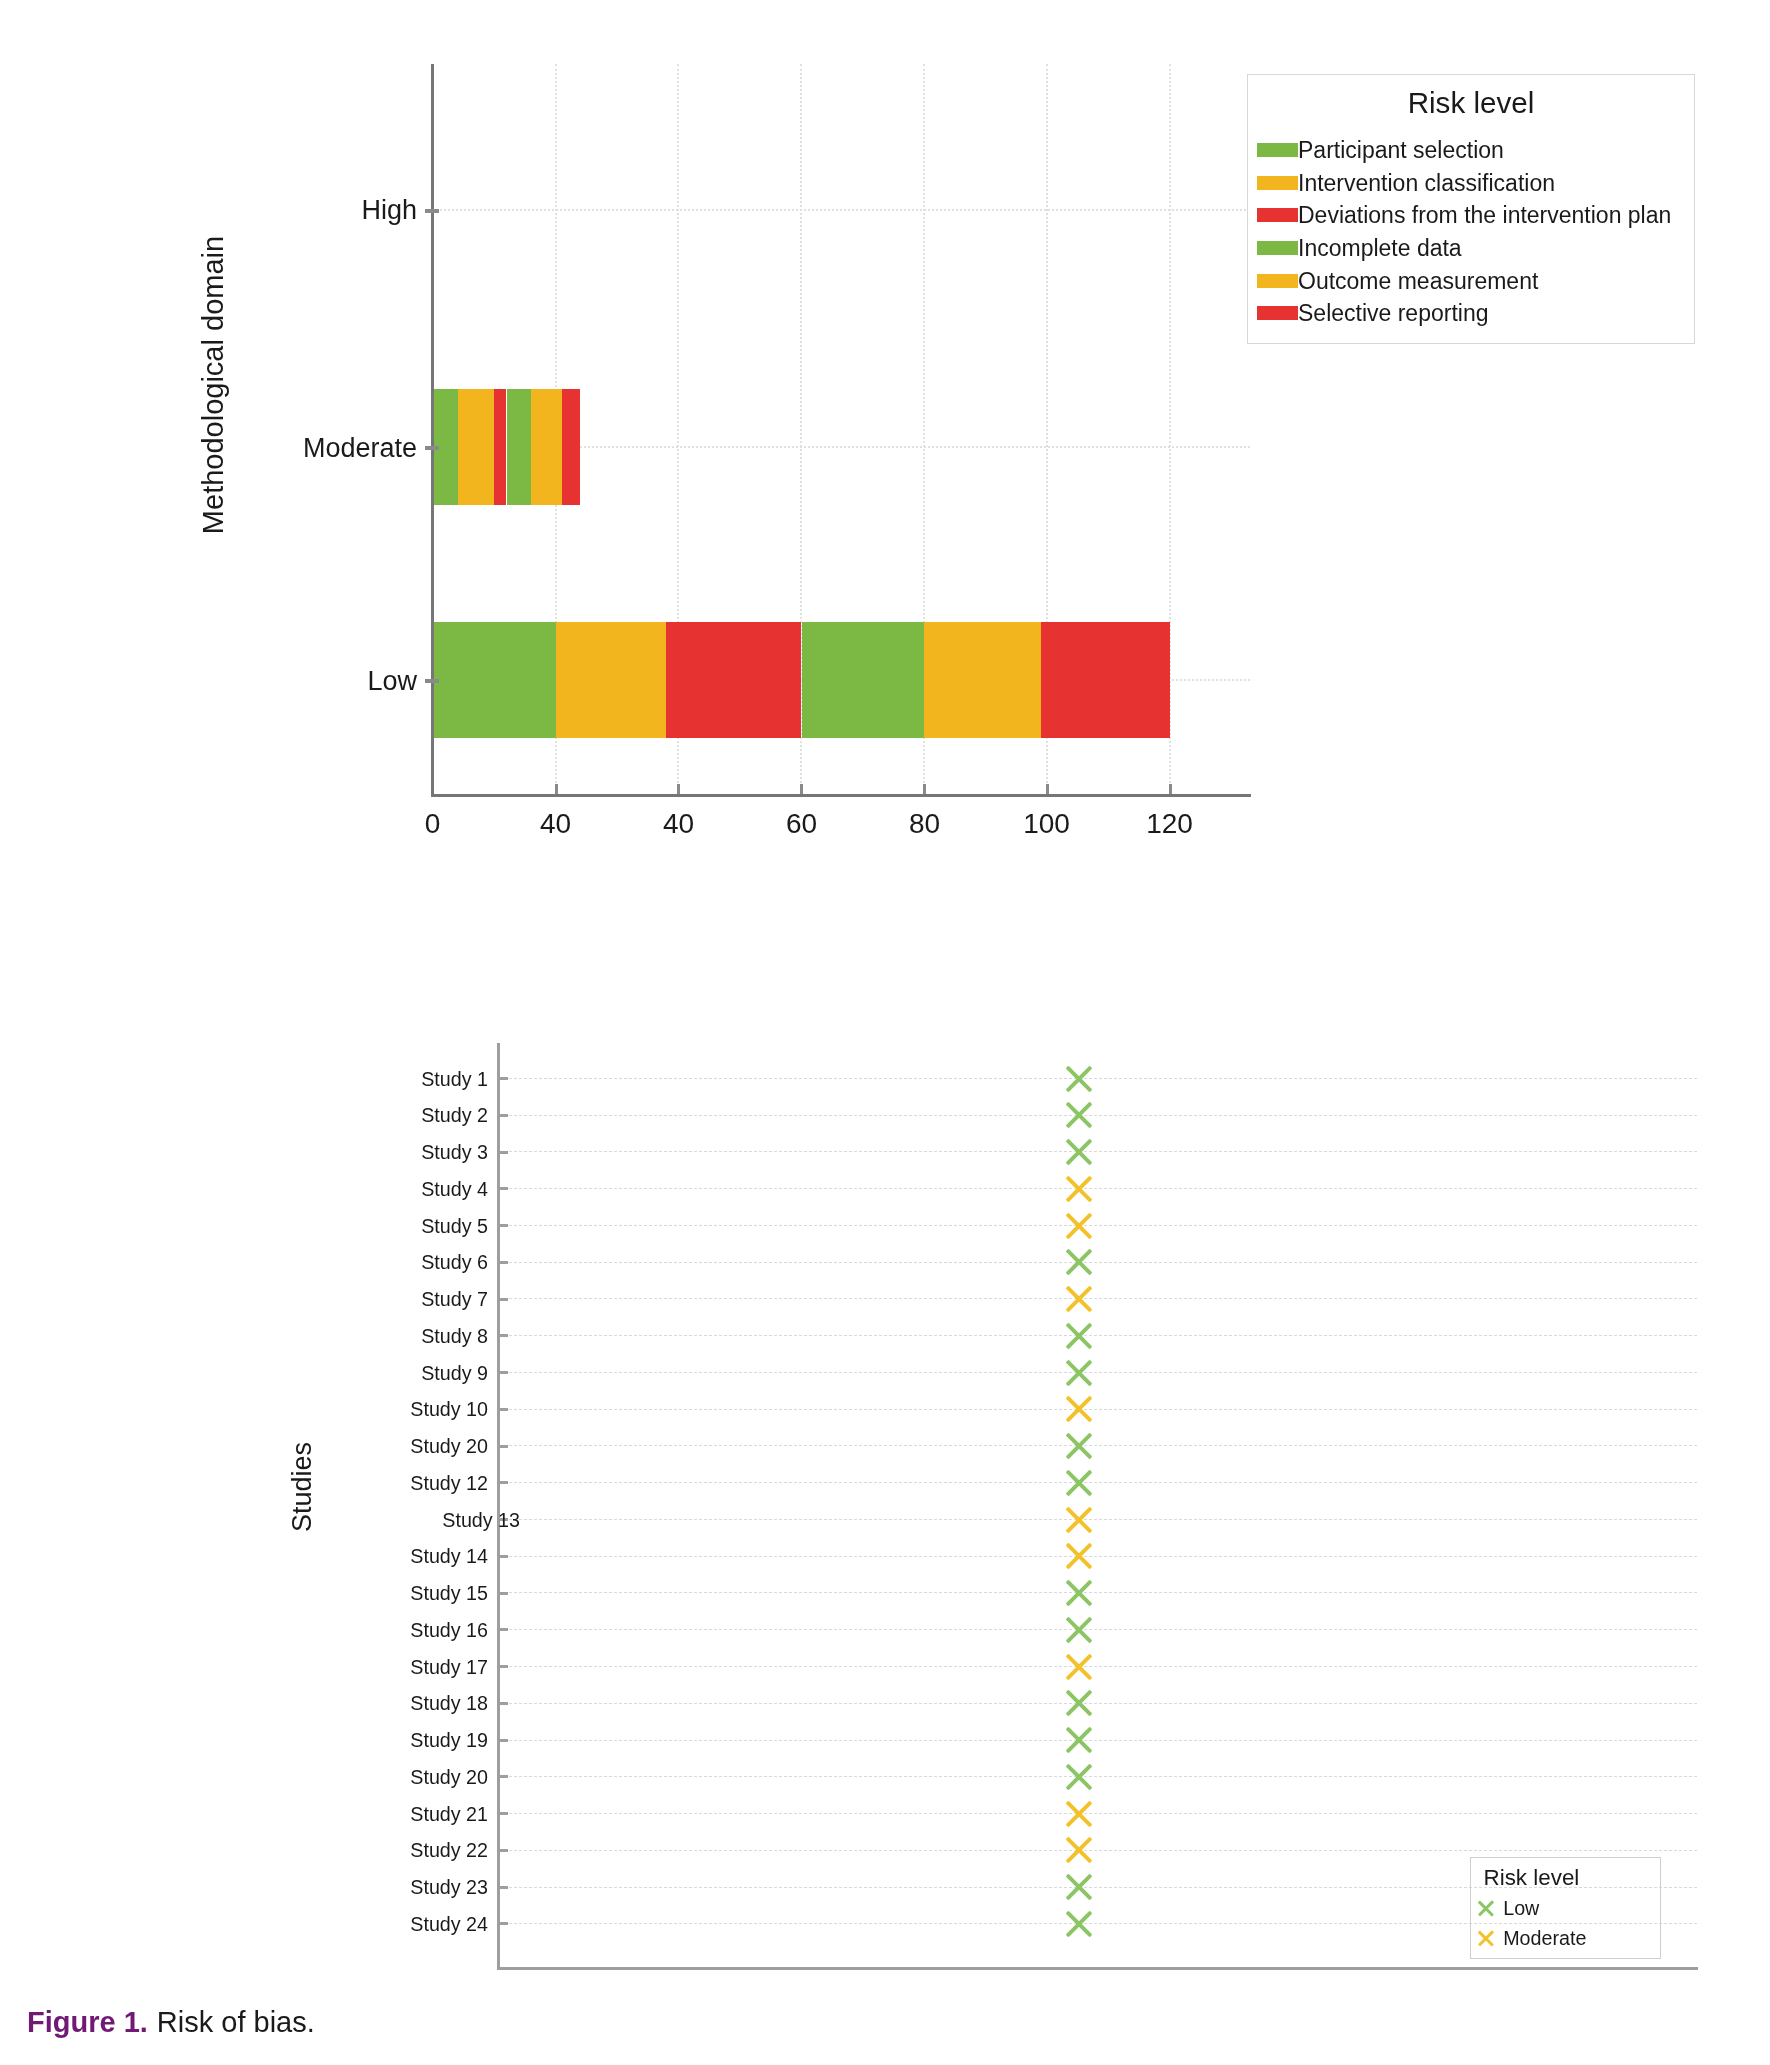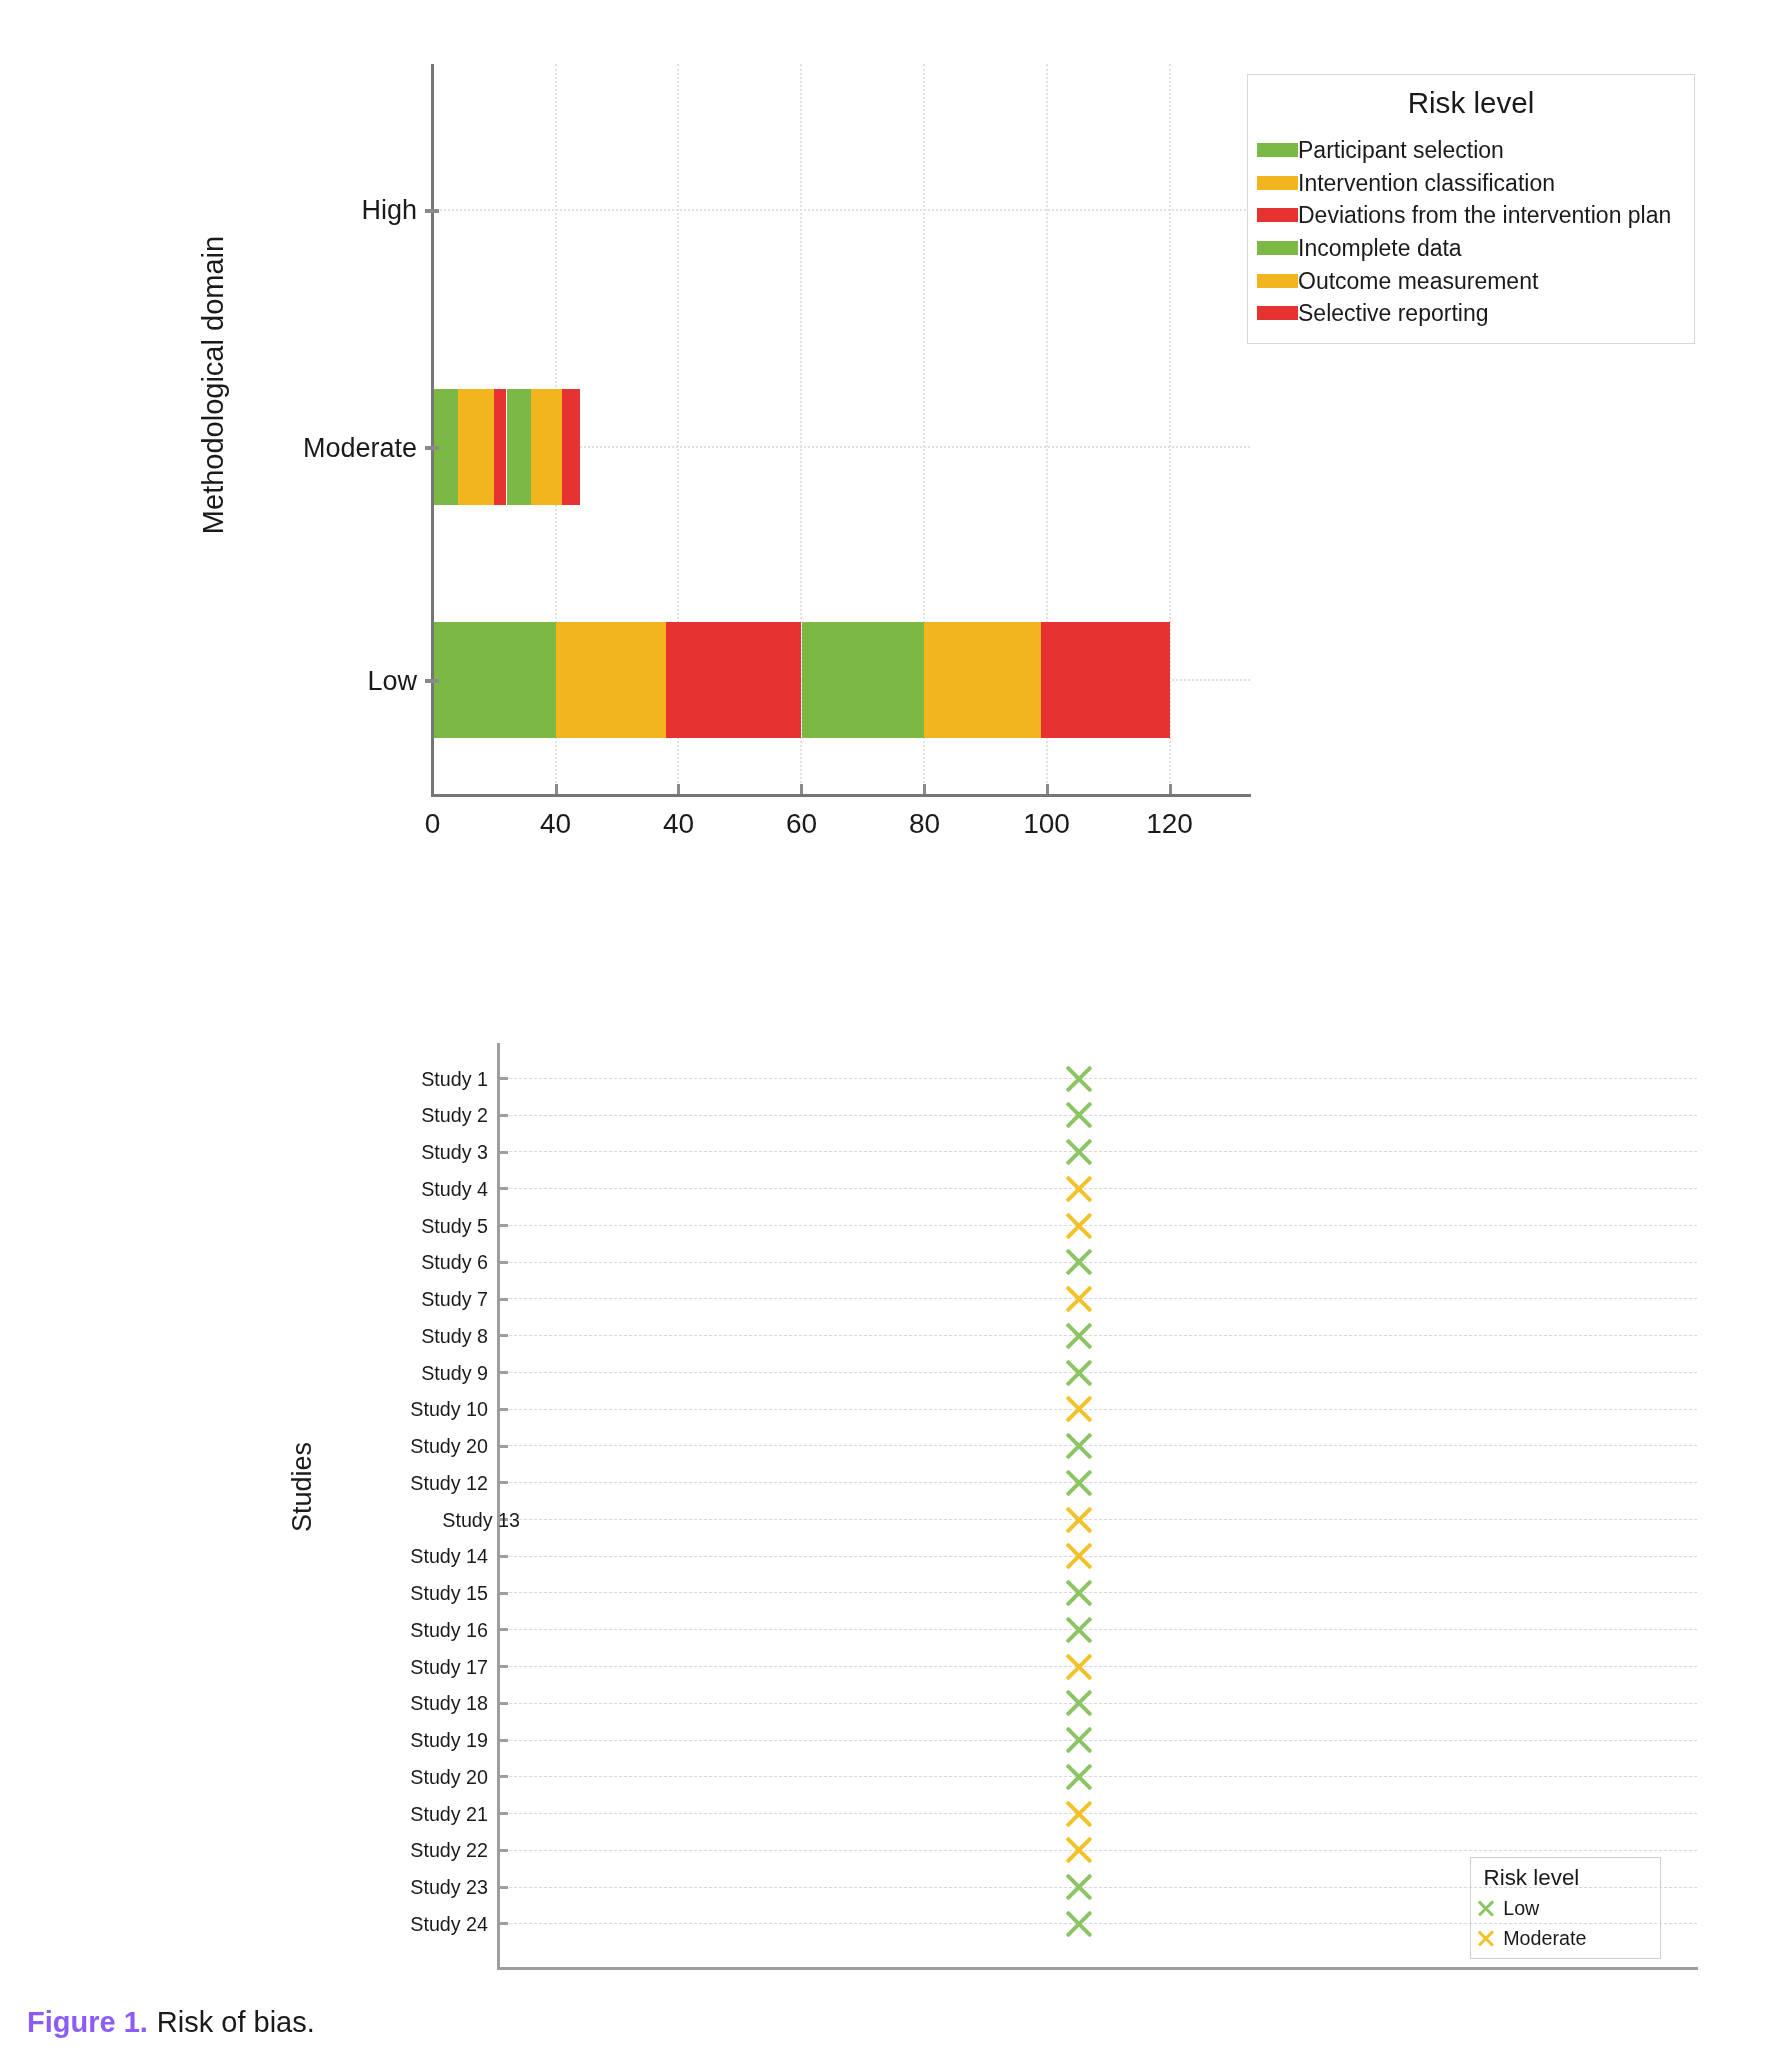--- a/index.html
+++ b/index.html
@@ -248,16 +248,16 @@
       <div class="study-label" style="left: 309px; top: 1691px;">Study 18</div>
       <div class="study-label" style="left: 309px; top: 1728px;">Study 19</div>
       <div class="study-label" style="left: 309px; top: 1765px;">Study 20</div>
       <div class="study-label" style="left: 309px; top: 1802px;">Study 21</div>
       <div class="study-label" style="left: 309px; top: 1838px;">Study 22</div>
       <div class="study-label" style="left: 309px; top: 1875px;">Study 23</div>
       <div class="study-label" style="left: 309px; top: 1912px;">Study 24</div>
     </section>
 
   <div id="caption">
-    <span class="cap-label" style="color: #8b5cf6;">Figure 1.</span><span class="cap-text">Risk of bias.</span>
+    <span class="cap-label" style="color: #701a75;">Figure 1.</span><span class="cap-text">Risk of bias.</span>
   </div>
 </div>
 
 
 </body></html>

